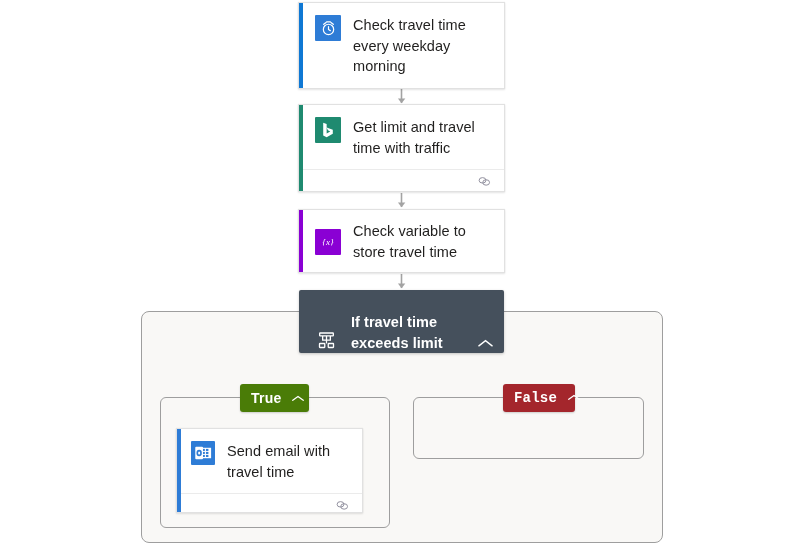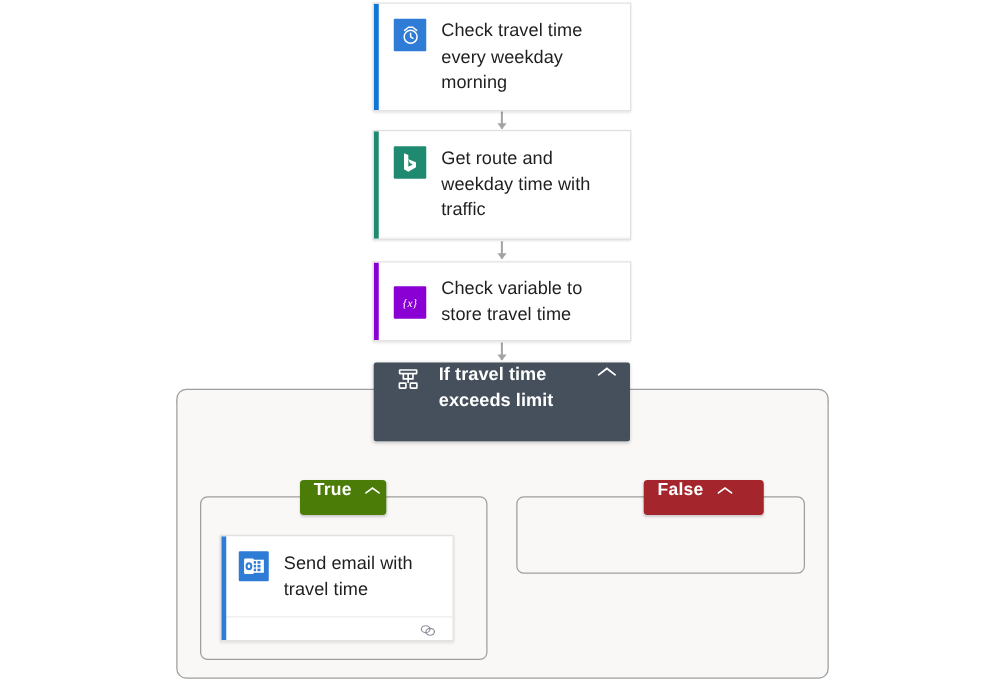--- a/index.html
+++ b/index.html
@@ -78,21 +78,21 @@
   }
   .link-icon { display: block; }
 
   
   .cond-card {
     position: absolute;
     background: #45505c;
     border-radius: 2px;
     box-shadow: 0 1px 3px rgba(0,0,0,0.22);
     display: flex;
-    align-items: flex-start;
+    align-items: flex-end;
     box-sizing: border-box;
     padding: 0 10px 0 0;
   }
   .cond-icon {
     width: 26px; height: 26px;
     flex: 0 0 26px;
     margin-left: 14px;
     margin-right: 12px;
     display: flex; align-items: center; justify-content: center;
   }
@@ -119,20 +119,21 @@
     background: #f9f8f6;
     border: 1px solid #9e9e9e;
     border-radius: 6px;
     box-sizing: border-box;
   }
   
   .badge {
     position: absolute;
     height: 28px;
     display: flex;
+    align-items: center;
     gap: 10px;
     padding: 0 9px 0 11px;
     border-radius: 3px;
     box-sizing: border-box;
     box-shadow: 0 1px 2px rgba(0,0,0,0.18);
   }
   .badge-label {
     font-size: 14px;
     font-weight: 700;
     color: #ffffff;
@@ -200,21 +201,21 @@
 
   <div class="card" style="left:298px; top:104px; width:207px; height:88px;">
     <div class="accent" style="background:#1f8a70;"></div>
     <div class="card-main">
       <div class="card-icon" style="background:#1f8a70;">
         <svg width="18" height="18" viewBox="0 0 24 24">
           <path d="M5.6 2.2 L10.2 4.0 L10.2 16.6 L15.0 14.0 L11.9 12.4
                    L10.2 8.6 L18.4 11.6 L18.4 17.0 L10.2 21.8 L5.6 19.2 Z" fill="#ffffff"></path>
         </svg>
       </div>
-      <div class="card-title">Get route and weekday time with traffic</div>
+      <div class="card-title">Get limit and travel time with traffic</div>
     </div>
     <div class="card-footer">
       <span class="link-icon">
         <svg width="15" height="13" viewBox="0 0 22 18" fill="none" stroke="#8d8c9a" stroke-width="1.4">
           <ellipse cx="8.1" cy="7.3" rx="5.0" ry="4.0"></ellipse>
           <ellipse cx="13.4" cy="10.4" rx="5.0" ry="4.0"></ellipse>
         </svg>
       </span>
     </div>
   </div>
@@ -251,21 +252,21 @@
 
   <div class="badge badge-true" style="left:240px; top:384px; width:69px;">
     <span class="badge-label">True</span>
     <span class="chevron">
       <svg width="14" height="9" viewBox="0 0 16 9" fill="none" stroke="#ffffff" stroke-width="1.5" stroke-linecap="round">
         <path d="M2 6.6 L8 2.2 L14 6.6"></path>
       </svg>
     </span>
   </div>
 
-  <div class="badge badge-false" style="left:515px; top:384px; width:96px;">
+  <div class="badge badge-false" style="left:503px; top:384px; width:72px;font-family:Liberation Mono, monospace;">
     <span class="badge-label">False</span>
     <span class="chevron">
       <svg width="14" height="9" viewBox="0 0 16 9" fill="none" stroke="#ffffff" stroke-width="1.5" stroke-linecap="round">
         <path d="M2 6.6 L8 2.2 L14 6.6"></path>
       </svg>
     </span>
   </div>
 
   <div class="card" style="left:176px; top:428px; width:187px; height:85px;">
     <div class="accent" style="background:#2e7cd6;"></div>

